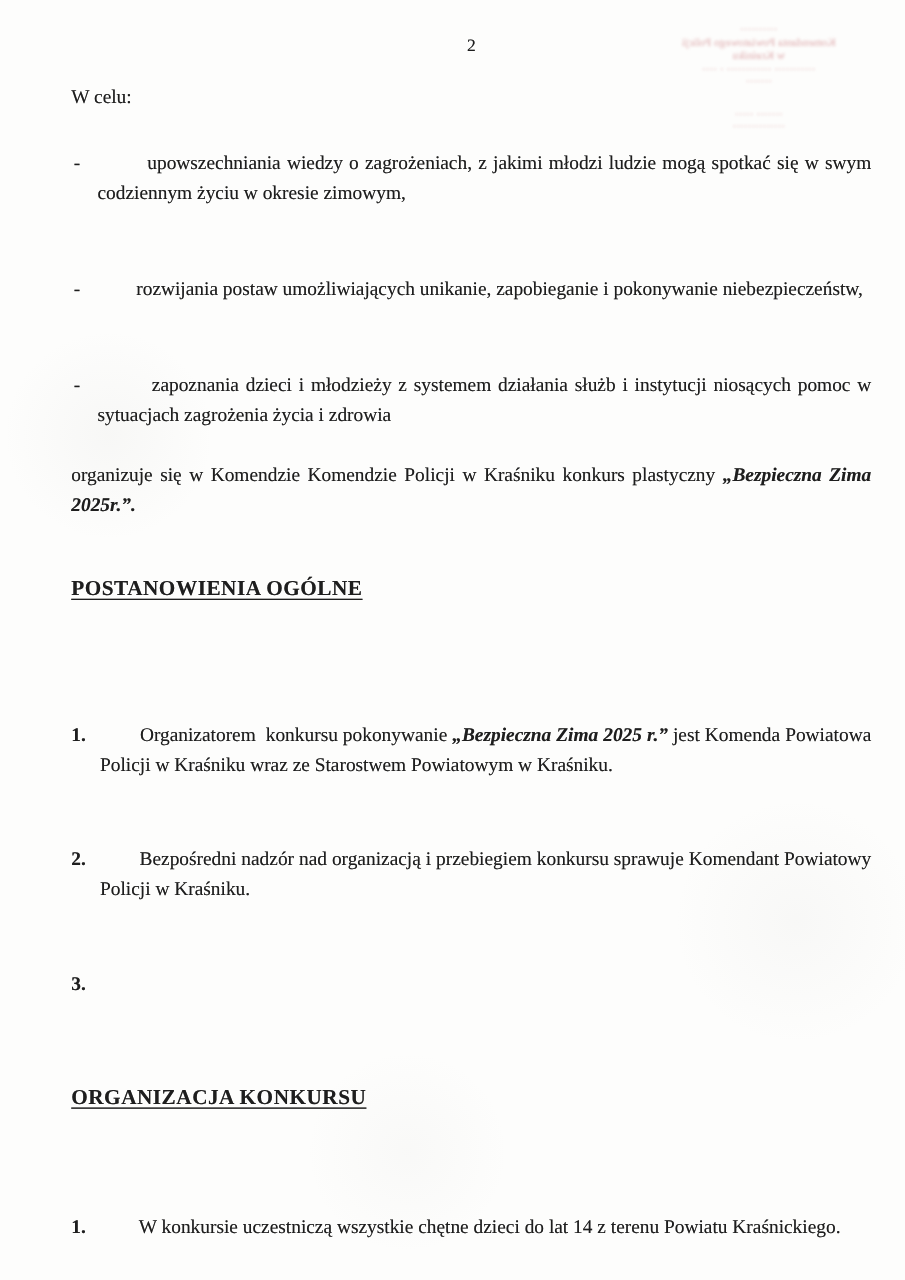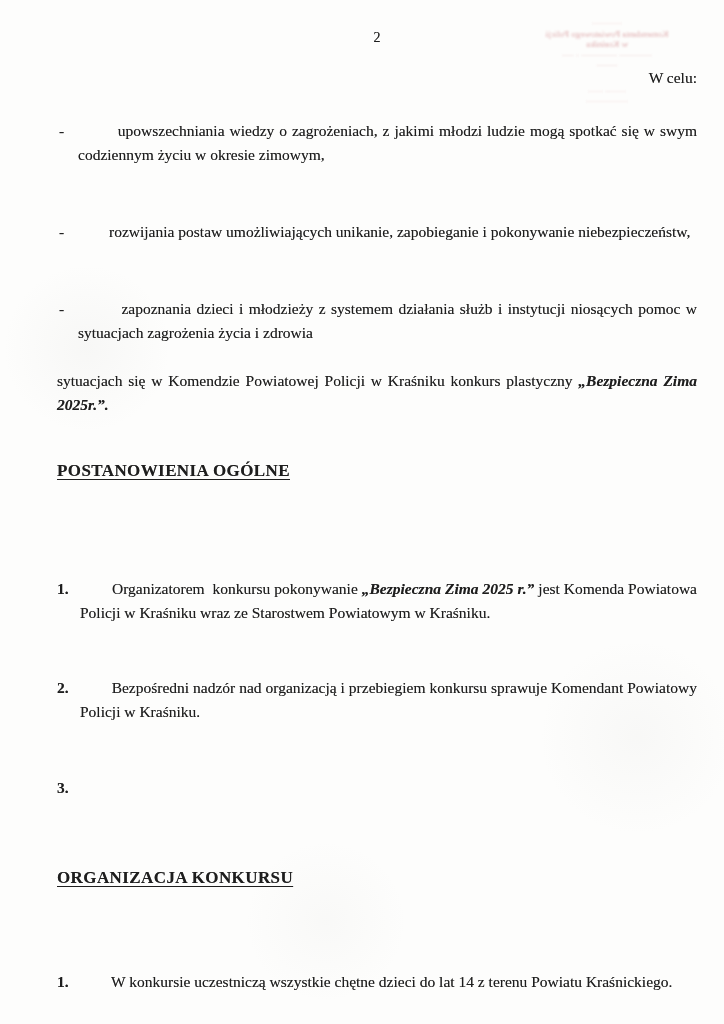--- a/index.html
+++ b/index.html
@@ -43,21 +43,21 @@
     transform: scaleX(-1);
     pointer-events: none;
   }
   .stamp-group2 { margin-top: 15px; }
   .pagenum {
     text-align: center;
     font-size: 14px;
     line-height: 16px;
   }
   .body-text { font-size: 15.5px; line-height: 24px; }
-  .lead { margin: 20px 0 0 0; text-align: right; }
+  .lead { margin: 20px 0 0 0; }
   .just { text-align: justify; }
   .prewrap { white-space: pre-wrap; }
   .dash-item {
     position: relative;
     padding-left: 21px;
     margin-top: 5px;
   }
   .dash-item .marker { position: absolute; left: 2px; }
   .closing { margin: 0; }
   .heading {
@@ -111,21 +111,21 @@
         <span class="marker">-</span><span>upowszechniania wiedzy o zagrożeniach, z jakimi młodzi ludzie mogą spotkać się w swym codziennym życiu w okresie zimowym,</span>
       </div>
       <div class="dash-item prewrap">
         <span class="marker">-</span><span>rozwijania postaw umożliwiających unikanie, zapobieganie i pokonywanie niebezpieczeństw,</span>
       </div>
       <div class="dash-item just prewrap">
         <span class="marker">-</span><span>zapoznania dzieci i młodzieży z systemem działania służb i instytucji niosących pomoc w sytuacjach zagrożenia życia i zdrowia</span>
       </div>
     </div>
 
-    <p class="closing just prewrap"><span>sytuacjach się w Komendzie Powiatowej Policji w Kraśniku konkurs plastyczny </span><span class="bi">„Bezpieczna Zima 2025r.”.</span></p>
+    <p class="closing just prewrap"><span>organizuje się w Komendzie Komendzie Policji w Kraśniku konkurs plastyczny </span><span class="bi">„Bezpieczna Zima 2025r.”.</span></p>
 
     <div class="heading heading-1">POSTANOWIENIA OGÓLNE</div>
 
     <div class="numlist-1">
       <div class="num-item just prewrap">
         <span class="num">1.</span><span>Organizatorem  konkursu pokonywanie </span><span class="bi">„Bezpieczna Zima 2025 r.”</span><span> jest Komenda Powiatowa Policji w Kraśniku wraz ze Starostwem Powiatowym w Kraśniku.</span>
       </div>
       <div class="num-item just prewrap mt3">
         <span class="num">2.</span><span>Bezpośredni nadzór nad organizacją i przebiegiem konkursu sprawuje Komendant Powiatowy Policji w Kraśniku.</span>
       </div>

